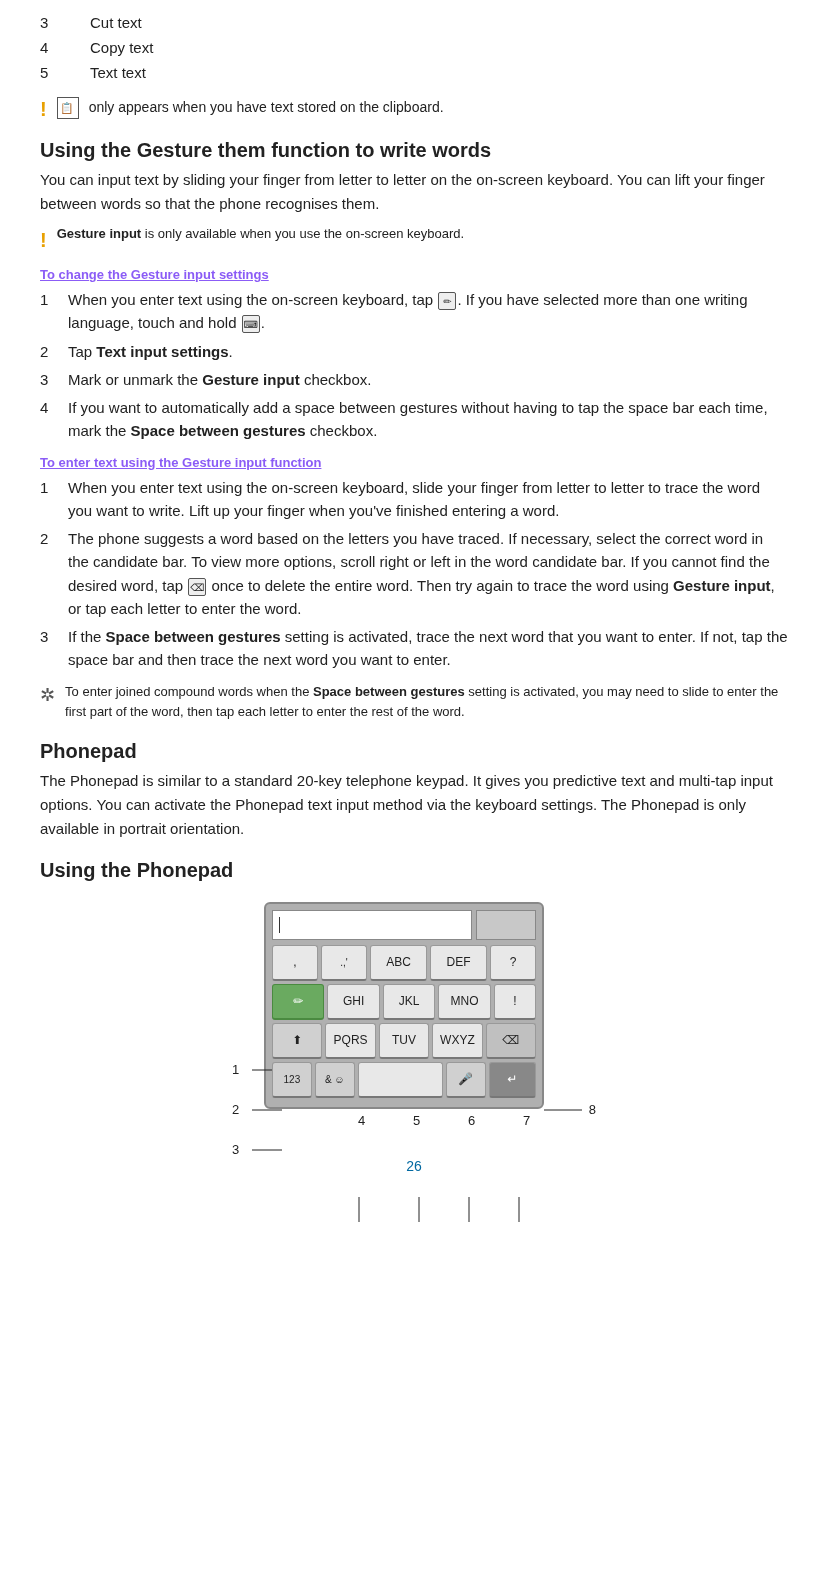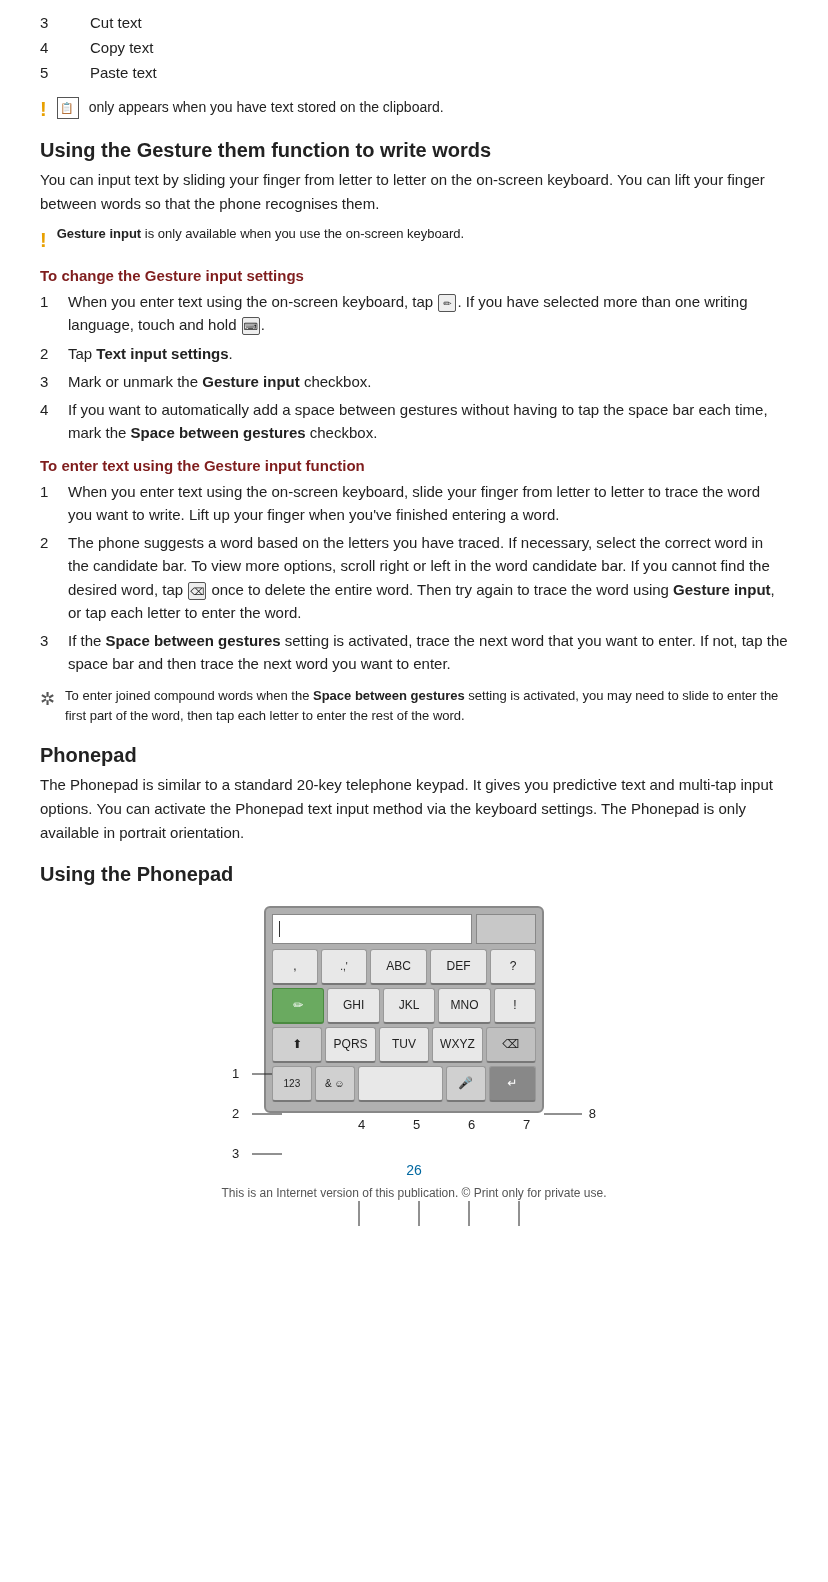--- a/index.html
+++ b/index.html
@@ -85,24 +85,25 @@
       font-size: 13px;
       margin: 6px 0 10px 0;
       line-height: 1.5;
     }
     .inline-note strong {
       font-weight: bold;
     }
 
     
     .sub-heading {
-      color: #7f1d1d;
-      font-size: 15px;
+      color: #8b5cf6;
+      font-size: 13px;
       font-weight: bold;
       margin: 12px 0 6px 0;
+      text-decoration: underline;
     }
 
     
     .numbered-list {
       margin: 0 0 10px 0;
     }
     .numbered-item {
       display: flex;
       gap: 8px;
       margin-bottom: 5px;
@@ -282,21 +283,21 @@
     <div class="table-row">
       <span class="table-num">3</span>
       <span class="table-label">Cut text</span>
     </div>
     <div class="table-row">
       <span class="table-num">4</span>
       <span class="table-label">Copy text</span>
     </div>
     <div class="table-row">
       <span class="table-num">5</span>
-      <span class="table-label">Paste text</span>
+      <span class="table-label">Text text</span>
     </div>
   </div>
 
   <div class="note-block">
     <span class="note-icon">!</span>
     <span class="note-icon-img">📋</span>
     <span class="note-text">only appears when you have text stored on the clipboard.</span>
   </div>
 
   <div class="section-heading">Using the Gesture them function to write words</div>
@@ -468,15 +469,14 @@
         <span>4</span>
         <span>5</span>
         <span>6</span>
         <span>7</span>
       </div>
     </div>
   </div>
 
   <div class="page-number">26</div>
 
-  <div class="footer-text">This is an Internet version of this publication. © Print only for private use.</div>
 
 </div>
 
 </body></html>

